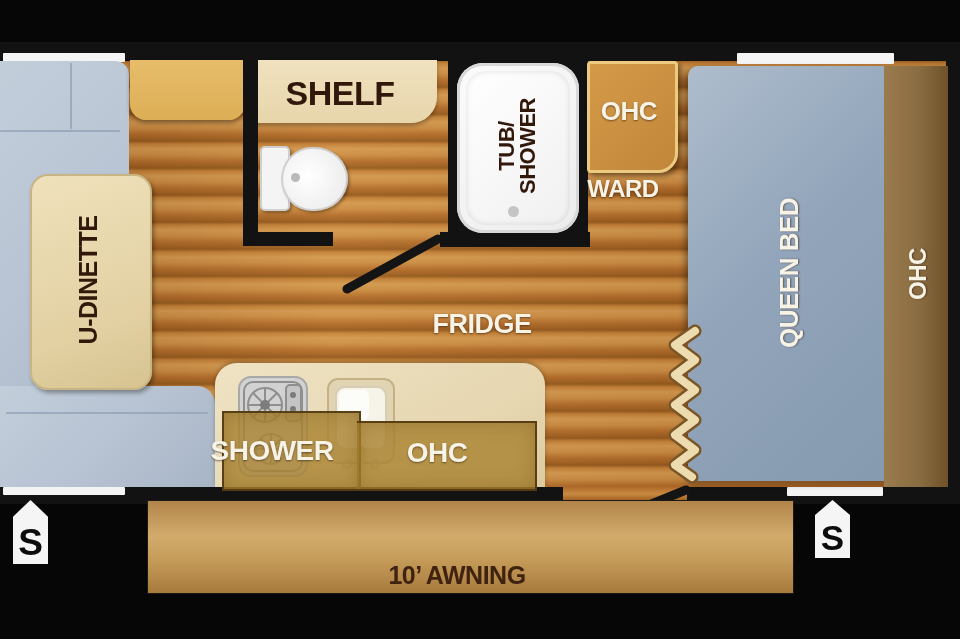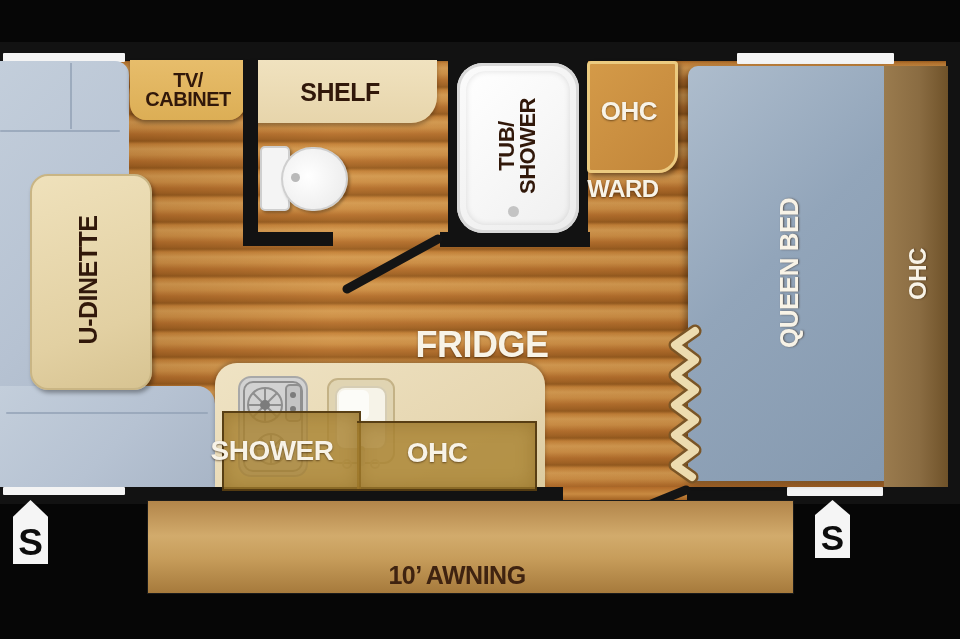--- a/index.html
+++ b/index.html
@@ -97,24 +97,23 @@
 
   <div class="abs sofa" style="left:0;top:61px;width:129px;height:426px;border-radius:0 14px 0 0"></div>
   <div class="abs sofa" style="left:0;top:386px;width:215px;height:101px;border-radius:0 18px 0 0"></div>
   <div class="abs seam" style="left:0;top:130px;width:120px;height:2px;border-radius:2px"></div>
   <div class="abs seam" style="left:70px;top:63px;width:2px;height:66px"></div>
   <div class="abs seam" style="left:6px;top:412px;width:202px;height:2px;border-radius:2px"></div>
   <div class="abs table" style="left:30px;top:174px;width:118px;height:212px"></div>
   <div class="lab dark vert" style="left:89px;top:280px;font-size:25px">U-DINETTE</div>
 
   <div class="abs cab-tan" style="left:130px;top:60px;width:115px;height:60px"></div>
-  <div class="lab dark" style="left:188px;top:90px;font-size:20px"><span>TV/</span><br><span>CABINET</span></div>
 
   <div class="abs cab-cream" style="left:248px;top:60px;width:189px;height:63px"></div>
-  <div class="lab dark" style="left:340px;top:93px;font-size:25px">SHELF</div>
+  <div class="lab dark" style="left:340px;top:93px;font-size:34px">SHELF</div>
 
   <div class="abs wall" style="left:243px;top:60px;width:15px;height:185px"></div>
   <div class="abs wall" style="left:243px;top:232px;width:90px;height:14px"></div>
   <div class="abs wall" style="left:440px;top:232px;width:150px;height:15px"></div>
 
   <div class="abs" style="left:260px;top:146px;width:26px;height:61px;background:#f4f4f4;border:2px solid #cfcfcf;border-radius:5px;box-shadow:2px 2px 3px rgba(0,0,0,.3)"></div>
   <div class="abs" style="left:281px;top:147px;width:63px;height:60px;background:radial-gradient(circle at 40% 45%,#ffffff,#eeeeee 75%);border:2px solid #cfcfcf;border-radius:46% 50% 50% 46%/50%;box-shadow:2px 2px 3px rgba(0,0,0,.3)"></div>
   <div class="abs" style="left:291px;top:173px;width:9px;height:9px;background:#b9b9b9;border-radius:50%"></div>
 
   <div class="abs wall" style="left:448px;top:56px;width:140px;height:184px"></div>
@@ -166,21 +165,21 @@
     <rect x="30" y="72" width="8" height="16" rx="3" fill="#d9cda9"></rect>
     <circle cx="20" cy="86" r="4" fill="none" stroke="#cbbd97" stroke-width="2"></circle>
     <circle cx="48" cy="86" r="4" fill="none" stroke="#cbbd97" stroke-width="2"></circle>
   </svg>
 
   <div class="abs overlay-box" style="left:222px;top:411px;width:135px;height:76px"></div>
   <div class="abs overlay-box" style="left:357px;top:421px;width:178px;height:66px;border-left:none"></div>
   <div class="lab light" style="left:272px;top:451px;font-size:28px">SHOWER</div>
   <div class="lab light" style="left:437px;top:453px;font-size:28px">OHC</div>
 
-  <div class="lab light" style="left:482px;top:345px;font-size:36px">FRIDGE</div>
+  <div class="lab light" style="left:482px;top:325px;font-size:27px">FRIDGE</div>
 
   <div class="abs awning" style="left:148px;top:501px;width:645px;height:92px"></div>
   <div class="lab" style="left:457px;top:576px;font-size:25px;color:#3f2310">10’ AWNING</div>
 
   <div class="abs smarker" style="left:13px;top:500px;width:35px;height:64px;font-size:37px">
       <span>S</span>
     </div>
   <div class="abs smarker" style="left:815px;top:500px;width:35px;height:58px;font-size:35px">
       <span>S</span>
     </div>

